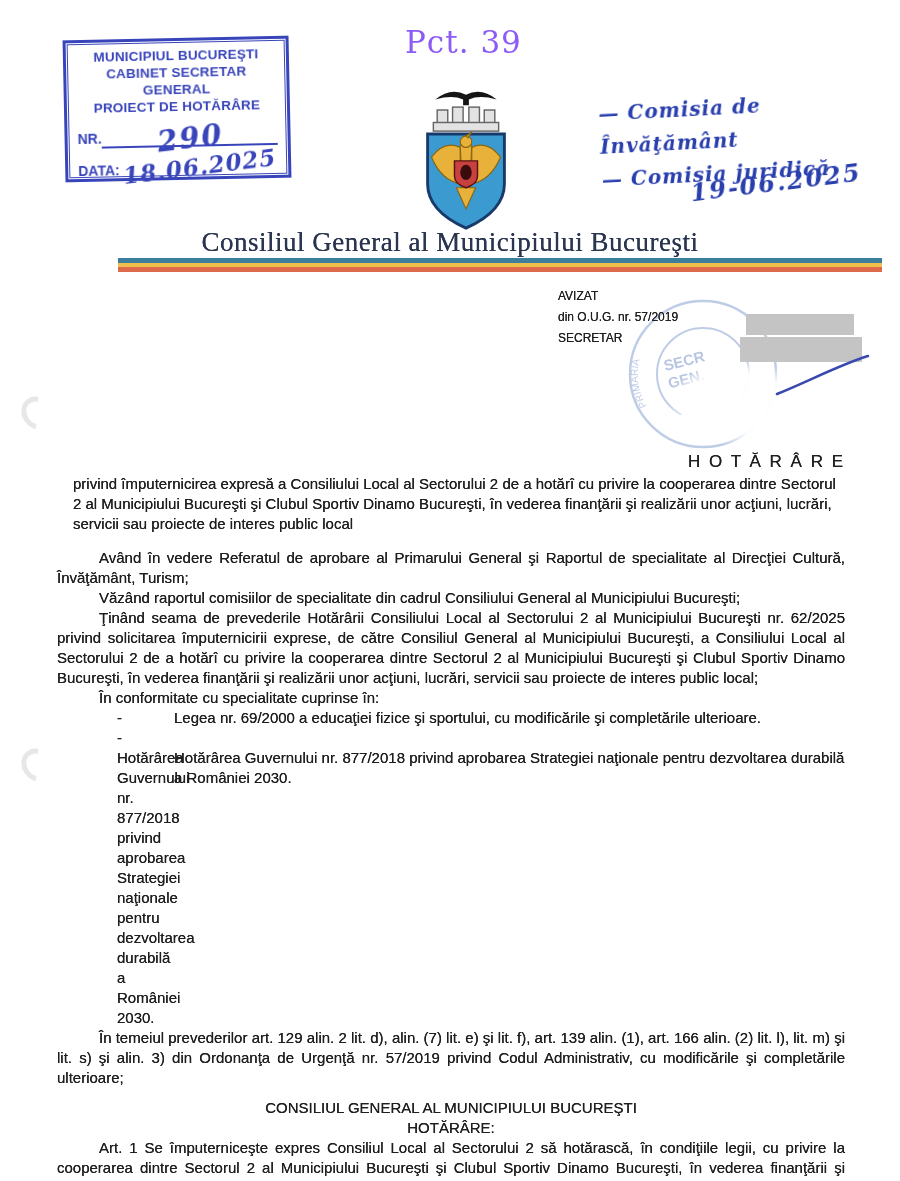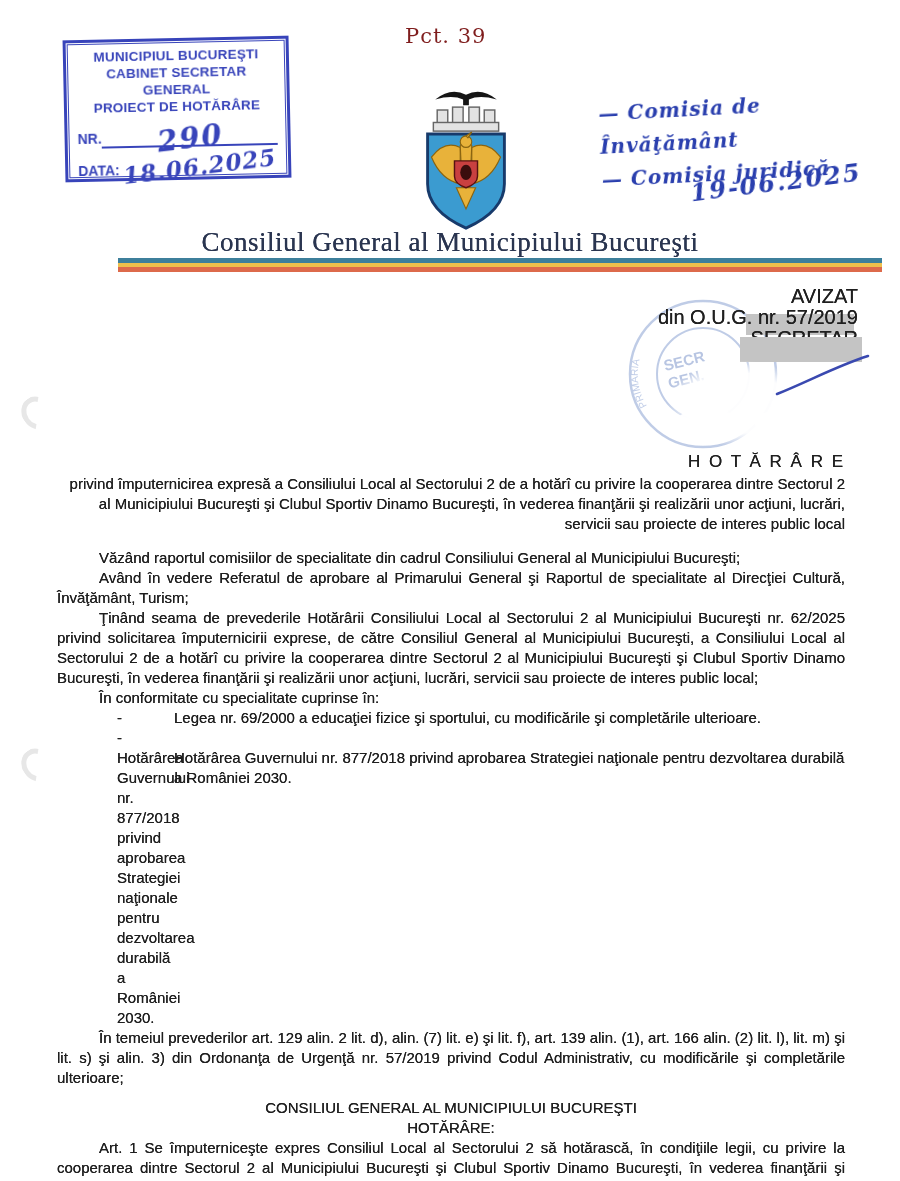--- a/index.html
+++ b/index.html
@@ -15,39 +15,39 @@
   .stamp-line{text-align:center;font-weight:bold;font-size:13.5px;line-height:17px;letter-spacing:.2px;}
   .stamp-row{display:flex;align-items:flex-end;margin-top:2px;padding:0 2px;}
   .stamp-lab{font-weight:bold;font-size:14px;flex:none;padding-bottom:2px;}
   .stamp-fill{flex:1;border-bottom:2px solid currentColor;text-align:center;height:30px;position:relative;}
   .stamp-hand{font-family:"DejaVu Serif",serif;font-style:italic;font-weight:bold;
               display:inline-block;transform:rotate(-6deg) translateY(4px);letter-spacing:2px;}
   .hand-nr{font-size:29px;} .hand-dt{font-size:23px;letter-spacing:1px;}
 
   
   .pct{position:absolute;left:405px;top:24px;font-family:"DejaVu Serif",serif;
-       font-size:21px;color:#7f1d1d;letter-spacing:1px;}
+       font-size:31px;color:#8b5cf6;letter-spacing:1px;}
   .coat{position:absolute;left:418px;top:84px;}
   .handnotes{position:absolute;left:600px;top:90px;transform:rotate(-3deg);
              font-family:"DejaVu Serif",serif;font-style:italic;font-weight:bold;
              font-size:20px;line-height:33px;letter-spacing:1px;filter:blur(.3px);}
   .handdate{position:absolute;left:690px;top:168px;transform:rotate(-7deg);
             font-family:"DejaVu Serif",serif;font-style:italic;font-weight:bold;
             font-size:24px;letter-spacing:2px;filter:blur(.3px);}
 
   .inst-title{position:absolute;left:0;top:227px;width:100%;text-align:center;
               font-family:"Liberation Serif",serif;font-size:27px;letter-spacing:.5px;
               text-shadow:0 0 .5px currentColor;}
   .band{position:absolute;left:118px;top:258px;width:764px;}
   .band div{height:5px;}
   .band div:nth-child(2){height:4px;}
 
   
-  .avizat{position:absolute;left:558px;top:286px;width:300px;text-align:right;
-          font-size:20px;line-height:21px;z-index:2;text-shadow:0 0 .4px currentColor;}
+  .avizat{position:absolute;left:558px;top:286px;width:300px;text-align:left;
+          font-size:12px;line-height:21px;z-index:2;text-shadow:0 0 .4px currentColor;}
   .redact{position:absolute;background:#c4c4c4;}
   .redact-a{left:746px;top:314px;width:108px;height:21px;z-index:1;}
   .redact-b{left:740px;top:337px;width:122px;height:25px;z-index:3;}
 
   .round-stamp{position:absolute;left:625px;top:296px;z-index:0;opacity:.6;filter:blur(.4px);}
   .signature{position:absolute;left:775px;top:352px;z-index:4;}
   .whiteout{position:absolute;z-index:3;border-radius:50%;}
   .wo-1{left:648px;top:348px;width:180px;height:110px;
         background:radial-gradient(closest-side,rgba(255,255,255,.97) 55%,rgba(255,255,255,0) 78%);}
   .wo-2{left:676px;top:409px;width:62px;height:26px;background:rgba(255,255,255,.95);}
@@ -55,21 +55,21 @@
 
   .hole{position:absolute;width:30px;height:34px;border:5px solid #d4d4d4;border-radius:50%;
         border-right-color:transparent;border-bottom-color:transparent;
         transform:rotate(-35deg);opacity:.55;}
   .hole-1{left:22px;top:396px;} .hole-2{left:22px;top:748px;}
 
   
   .docbody{position:absolute;left:57px;top:452px;width:788px;font-size:15px;line-height:20px;
            text-shadow:0 0 .45px currentColor;}
   .dec-head{text-align:right;font-size:17px;letter-spacing:2px;margin:0 0 2px 0;}
-  .dec-sub{text-align:right;margin:0 0 14px 8px;position:relative;z-index:1;}
+  .dec-sub{text-align:left;margin:0 0 14px 16px;position:relative;z-index:1;}
   .para{margin:0;text-indent:42px;text-align:justify;}
   .li{display:flex;padding-left:60px;margin:0;}
   .li .dash{flex:none;width:57px;}
   .li .li-text{flex:1;}
   .enact{text-align:center;margin-top:10px;}
 </style>
 </head>
 <body>
 
 <div class="page">
@@ -158,22 +158,22 @@
   <div class="whiteout wo-3"></div>
 
   <div class="hole hole-1"></div>
   <div class="hole hole-2"></div>
 
   <div class="docbody">
 
     <p class="dec-head">H O T Ă R Â R E</p>
     <p class="dec-sub">privind împuternicirea expresă a Consiliului Local al Sectorului 2 de a hotărî cu privire la cooperarea dintre Sectorul 2 al Municipiului Bucureşti şi Clubul Sportiv Dinamo Bucureşti, în vederea finanţării şi realizării unor acţiuni, lucrări, servicii sau proiecte de interes public local</p>
 
+    <p class="para">Având în vedere Referatul de aprobare al Primarului General şi Raportul de specialitate al Direcţiei Cultură, Învăţământ, Turism;</p>
     <p class="para">Văzând raportul comisiilor de specialitate din cadrul Consiliului General al Municipiului Bucureşti;</p>
-    <p class="para">Având în vedere Referatul de aprobare al Primarului General şi Raportul de specialitate al Direcţiei Cultură, Învăţământ, Turism;</p>
     <p class="para">Ţinând seama de prevederile Hotărârii Consiliului Local al Sectorului 2 al Municipiului Bucureşti nr. 62/2025 privind solicitarea împuternicirii exprese, de către Consiliul General al Municipiului Bucureşti, a Consiliului Local al Sectorului 2 de a hotărî cu privire la cooperarea dintre Sectorul 2 al Municipiului Bucureşti şi Clubul Sportiv Dinamo Bucureşti, în vederea finanţării şi realizării unor acţiuni, lucrări, servicii sau proiecte de interes public local;</p>
     <p class="para">În conformitate cu specialitate cuprinse în:</p>
 
     <div class="li">
       <span class="dash">-</span>
       <span class="li-text">Legea nr. 69/2000 a educaţiei fizice şi sportului, cu modificările şi completările ulterioare.</span>
     </div>
     <div class="li">
       <span class="dash">-</span>
     </div>

